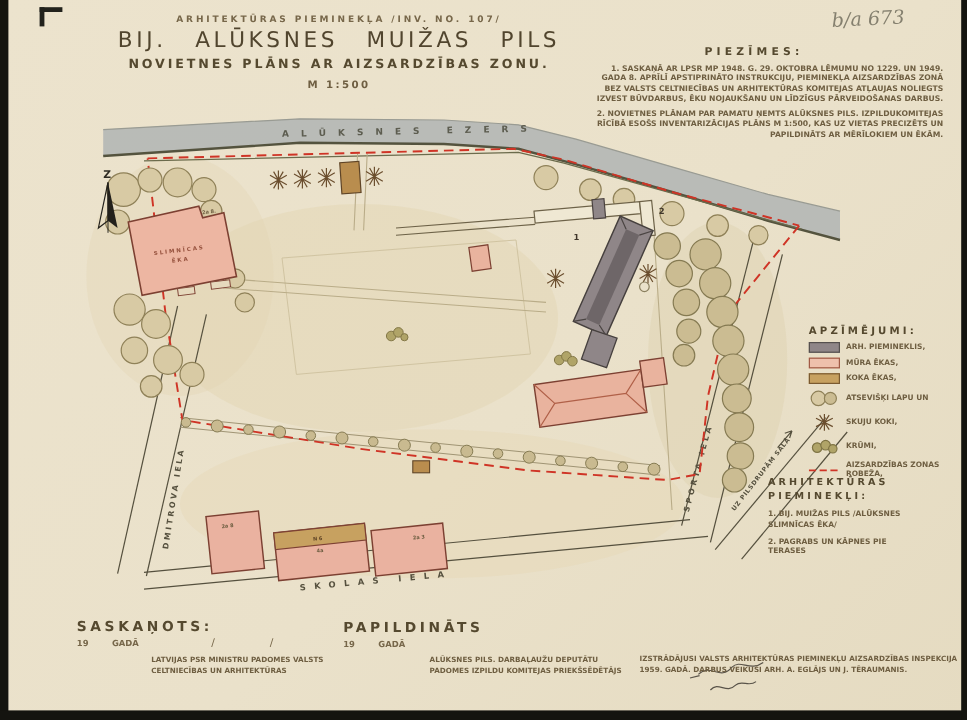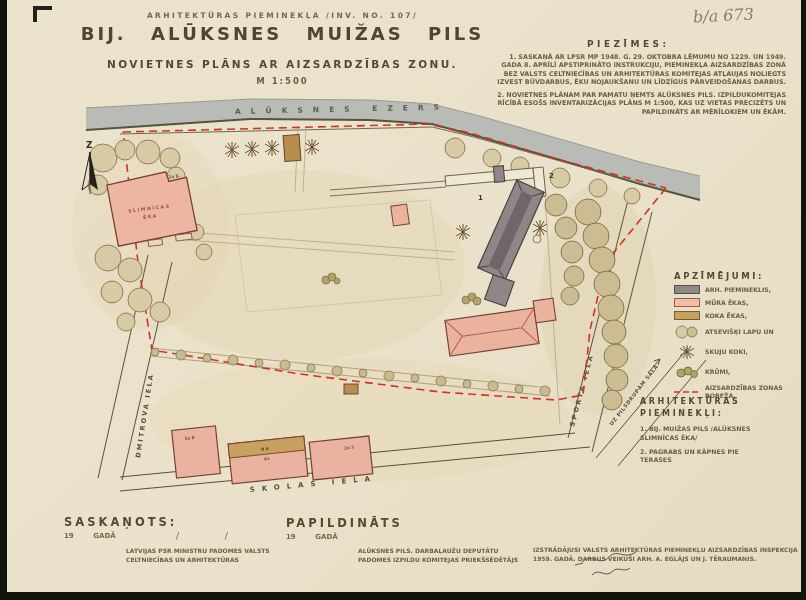--- a/index.html
+++ b/index.html
@@ -9,23 +9,23 @@
     font-family:"DejaVu Sans",sans-serif;color:#6a5a3e;
   }
   .abs{position:absolute;}
   .edge{position:absolute;background:#14140f;z-index:30;}
   .corner-mark{position:absolute;left:33px;top:6px;width:15px;height:12px;
     border-left:4px solid #22221c;border-top:4px solid #22221c;z-index:5;}
   svg.map{position:absolute;left:0;top:0;z-index:1;}
   svg text{font-family:"DejaVu Sans",sans-serif;}
   .header{left:80px;top:11px;width:405px;text-align:center;z-index:10;}
   .header .l1{font-size:7.5px;font-weight:bold;letter-spacing:2.4px;color:#77674a;}
-  .header .title{font-size:18px;font-weight:bold;letter-spacing:3px;word-spacing:15px;color:#51452e;margin-top:3px;}
+  .header .title{font-size:18px;font-weight:normal;letter-spacing:3px;word-spacing:15px;color:#51452e;margin-top:3px;}
   .header .l3{font-size:7.8px;font-weight:bold;letter-spacing:1px;color:#6f5f42;margin-top:2px;}
-  .header .l4{font-size:10.5px;font-weight:bold;letter-spacing:2.4px;color:#55492f;margin-top:14px;}
+  .header .l4{font-size:10.5px;font-weight:bold;letter-spacing:2.4px;color:#55492f;margin-top:4px;}
   .header .scale{font-size:8.5px;font-weight:bold;letter-spacing:2px;margin-top:6px;color:#6f5f42;}
   .handnote{left:693px;top:6px;z-index:10;font-family:"DejaVu Serif",serif;font-style:italic;
     font-size:16px;color:#85806f;transform:rotate(-3deg);}
   .notes{left:497px;top:39px;width:305px;z-index:10;}
   .notes .nh{font-size:9px;font-weight:bold;letter-spacing:3.5px;color:#55492f;margin-left:90px;}
   .notes p{font-size:6.4px;line-height:1.32;margin:4px 16px 0 0;font-weight:bold;color:#6e5e41;text-align:right;}
   .legend{left:674px;top:271px;width:130px;z-index:10;}
   .legend .lh{font-size:8.5px;font-weight:bold;letter-spacing:2.6px;color:#55492f;margin-bottom:4px;}
   .lrow{display:flex;align-items:center;gap:5px;margin-top:4px;}
   .lrow .lab{font-size:6.2px;font-weight:bold;color:#6e5e41;line-height:1.25;}

